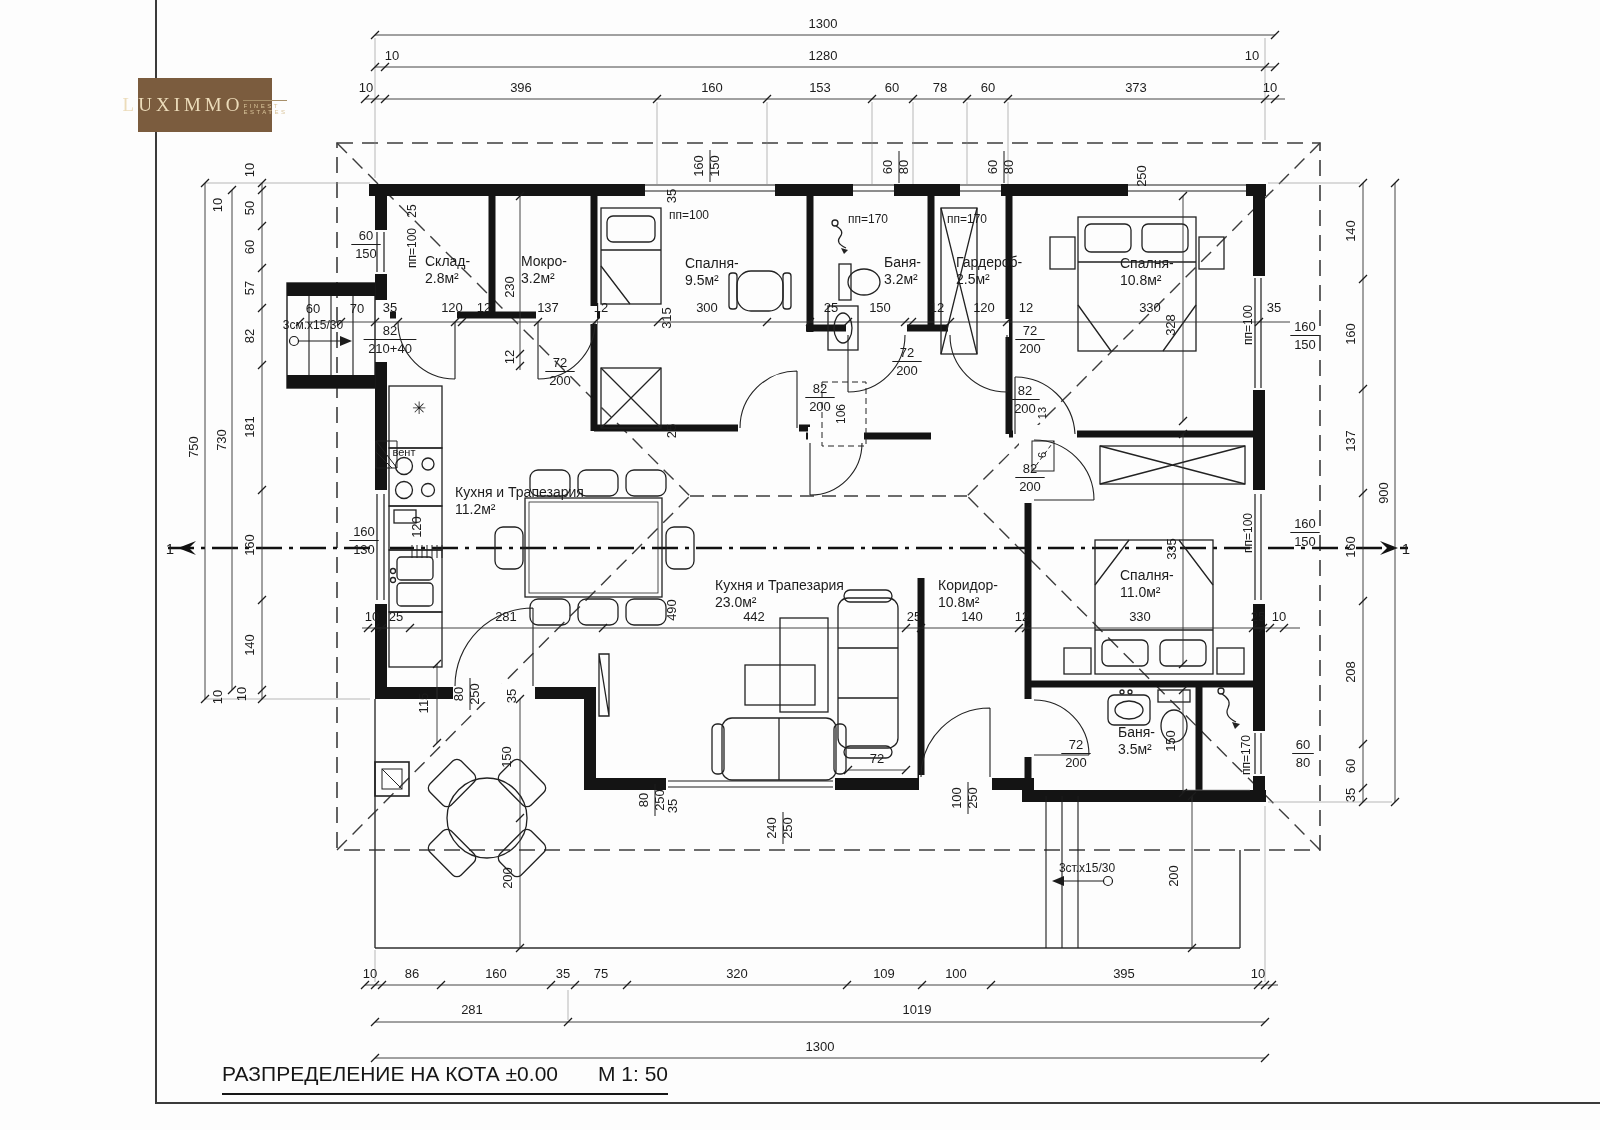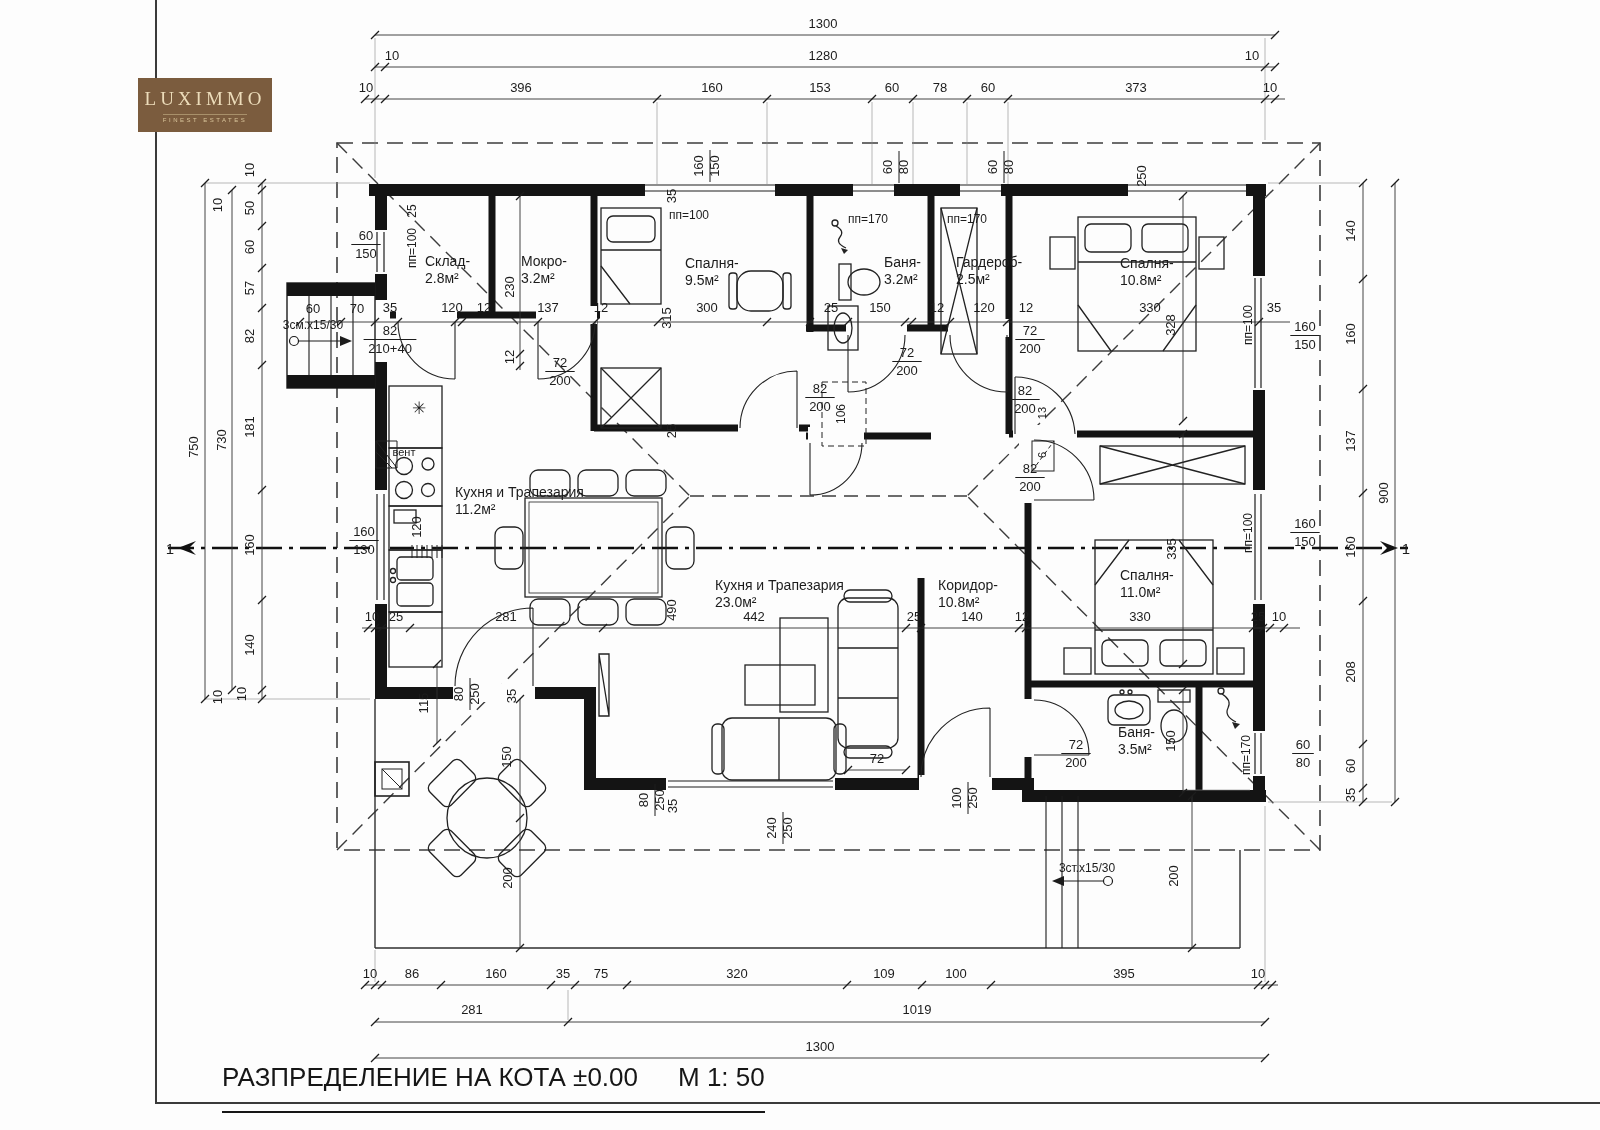--- a/index.html
+++ b/index.html
@@ -1,26 +1,26 @@
 <!DOCTYPE html>
 <html><head>
 <meta charset="utf-8">
 <style>
   html,body{margin:0;padding:0;background:#fff;}
   .page{position:relative;width:1600px;height:1130px;background:#fdfdfd;overflow:hidden;
         font-family:"Liberation Sans",sans-serif;}
   .frame-v{position:absolute;left:155px;top:0;width:2px;height:1102px;background:#3a3a3a;}
   .frame-h{position:absolute;left:155px;top:1102px;width:1445px;height:2px;background:#3a3a3a;}
   .logo{position:absolute;left:138px;top:78px;width:134px;height:54px;background:#7b5c3e;
-        display:flex;flex-direction:column;align-items:center;justify-content:center;}
+        display:flex;flex-direction:row;align-items:center;justify-content:center;}
   .logo-name{font-family:"Liberation Serif",serif;color:#ecdcba;font-size:19px;letter-spacing:4px;}
   .logo-tag{color:#d9c49a;font-size:6px;letter-spacing:2.5px;margin-top:4px;
             border-top:1px solid #a8906a;padding-top:2px;}
-  .title{position:absolute;left:222px;top:1062px;font-size:26px;color:#161616;
-         border-bottom:2px solid #161616;padding-bottom:18px;white-space:nowrap;}
+  .title{position:absolute;left:222px;top:1062px;font-size:21px;color:#161616;
+         border-bottom:2px solid #161616;padding-bottom:7px;white-space:nowrap;}
   .title-scale{margin-left:40px;}
   svg{position:absolute;left:0;top:0;}
   svg text{font-family:"Liberation Sans",sans-serif;fill:#1c1c1c;}
 </style>
 </head>
 <body>
 
 <div class="page">
   <div class="frame-v"></div>
   <div class="frame-h"></div>

